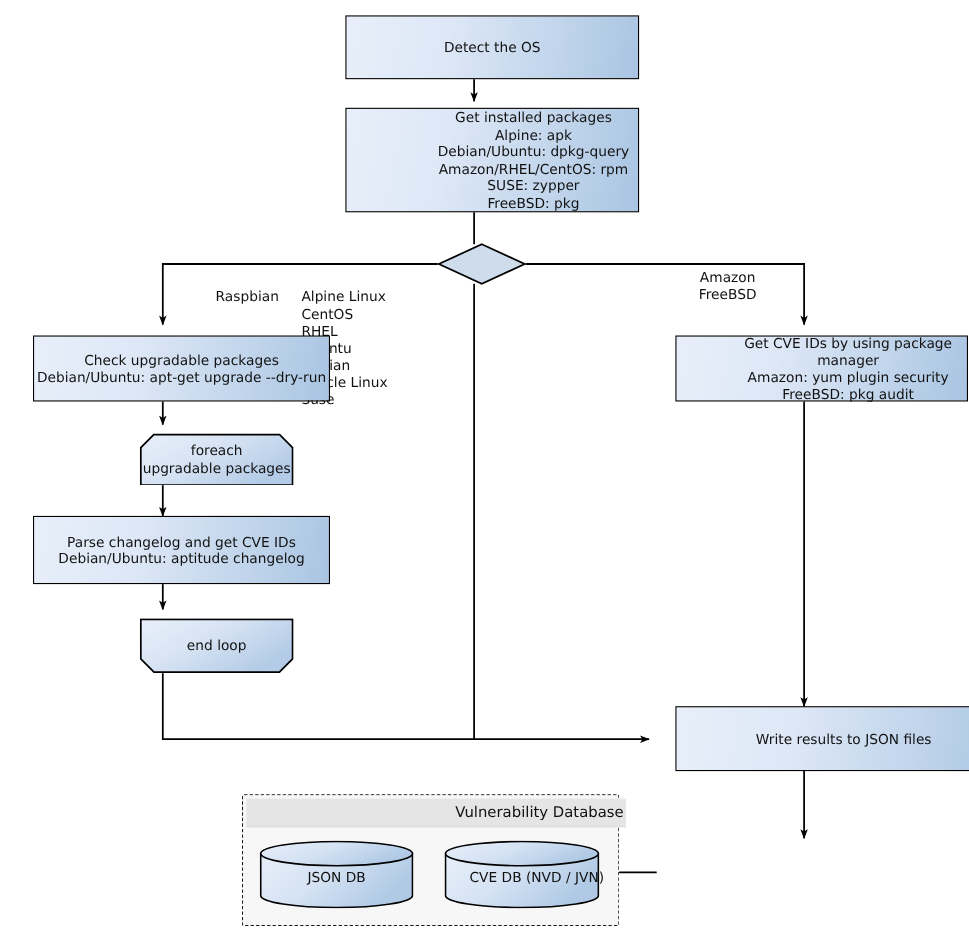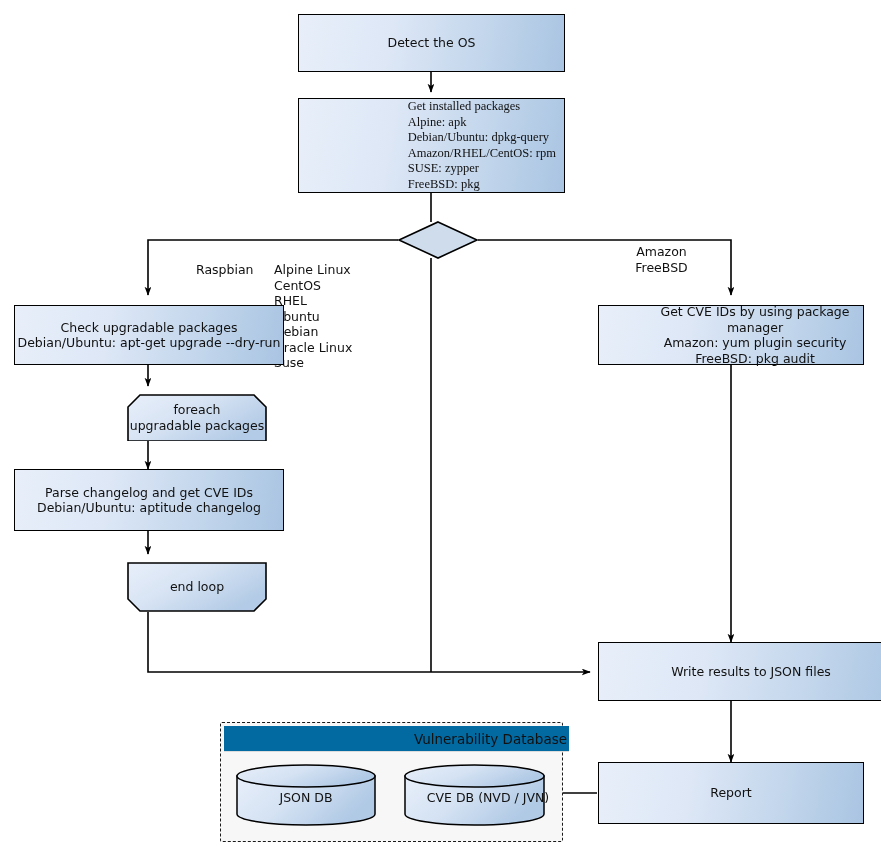--- a/index.html
+++ b/index.html
@@ -35,26 +35,26 @@
     align-items: center;
     justify-content: center;
     text-align: center;
     font-size: 12.5px;
     line-height: 15.5px;
     color: #111111;
   }
   .proc {
     border: 1.6px solid #000000;
     background: linear-gradient(100deg, #e8effa 0%, #dde7f6 35%, #bed3ea 75%, #a9c4e2 100%);
+    margin-left: 16px;
   }
   .proc-right {
     justify-content: flex-end;
-    text-align: left;
+    text-align: center;
     padding-right: 8px;
-    font-family: Liberation Serif, serif;
   }
   .loopbox {
     position: absolute;
     box-sizing: border-box;
     display: flex;
     align-items: center;
     justify-content: center;
     text-align: center;
     font-size: 12.5px;
     line-height: 15.5px;
@@ -85,21 +85,21 @@
   .group-box {
     position: absolute;
     box-sizing: border-box;
     border: 1.8px dashed #1a1a1a;
     background: #f7f7f7;
     border-radius: 2px;
   }
   .group-title-band {
     position: absolute;
     box-sizing: border-box;
-    background: #0369a1;
+    background: #e5e5e5;
     border-bottom: 1px solid #dcdcdc;
     font-size: 13.5px;
     color: #111111;
     text-align: right;
     padding-right: 2px;
     display: flex;
     align-items: center;
     justify-content: flex-end;
   }
   .cyl {
@@ -208,23 +208,20 @@
   </div>
 
   <div class="node proc" style="left:598px; top:305px; width:266px; height:60px;padding-left:48px;">
     <span>Get CVE IDs by using package manager<br>Amazon: yum plugin security<br>FreeBSD: pkg audit</span>
   </div>
 
   <div class="node proc" style="left:598px; top:642px; width:306px; height:59px;">
     <span>Write results to JSON files</span>
   </div>
 
-  <div class="node proc" style="left:598px; top:762px; width:266px; height:62px;">
-    <span>Report</span>
-  </div>
 
   <div class="group-box" style="left:220px; top:722px; width:343px; height:120px;"></div>
 
   <div class="group-title-band" style="left:224px; top:726px; width:345px; height:26px;">
     <span>Vulnerability Database</span>
   </div>
 
   <div class="cyl" style="left:236px; top:764px; width:140px; height:62px;">
     <svg width="140" height="62" viewBox="0 0 140 62">
       <defs>

